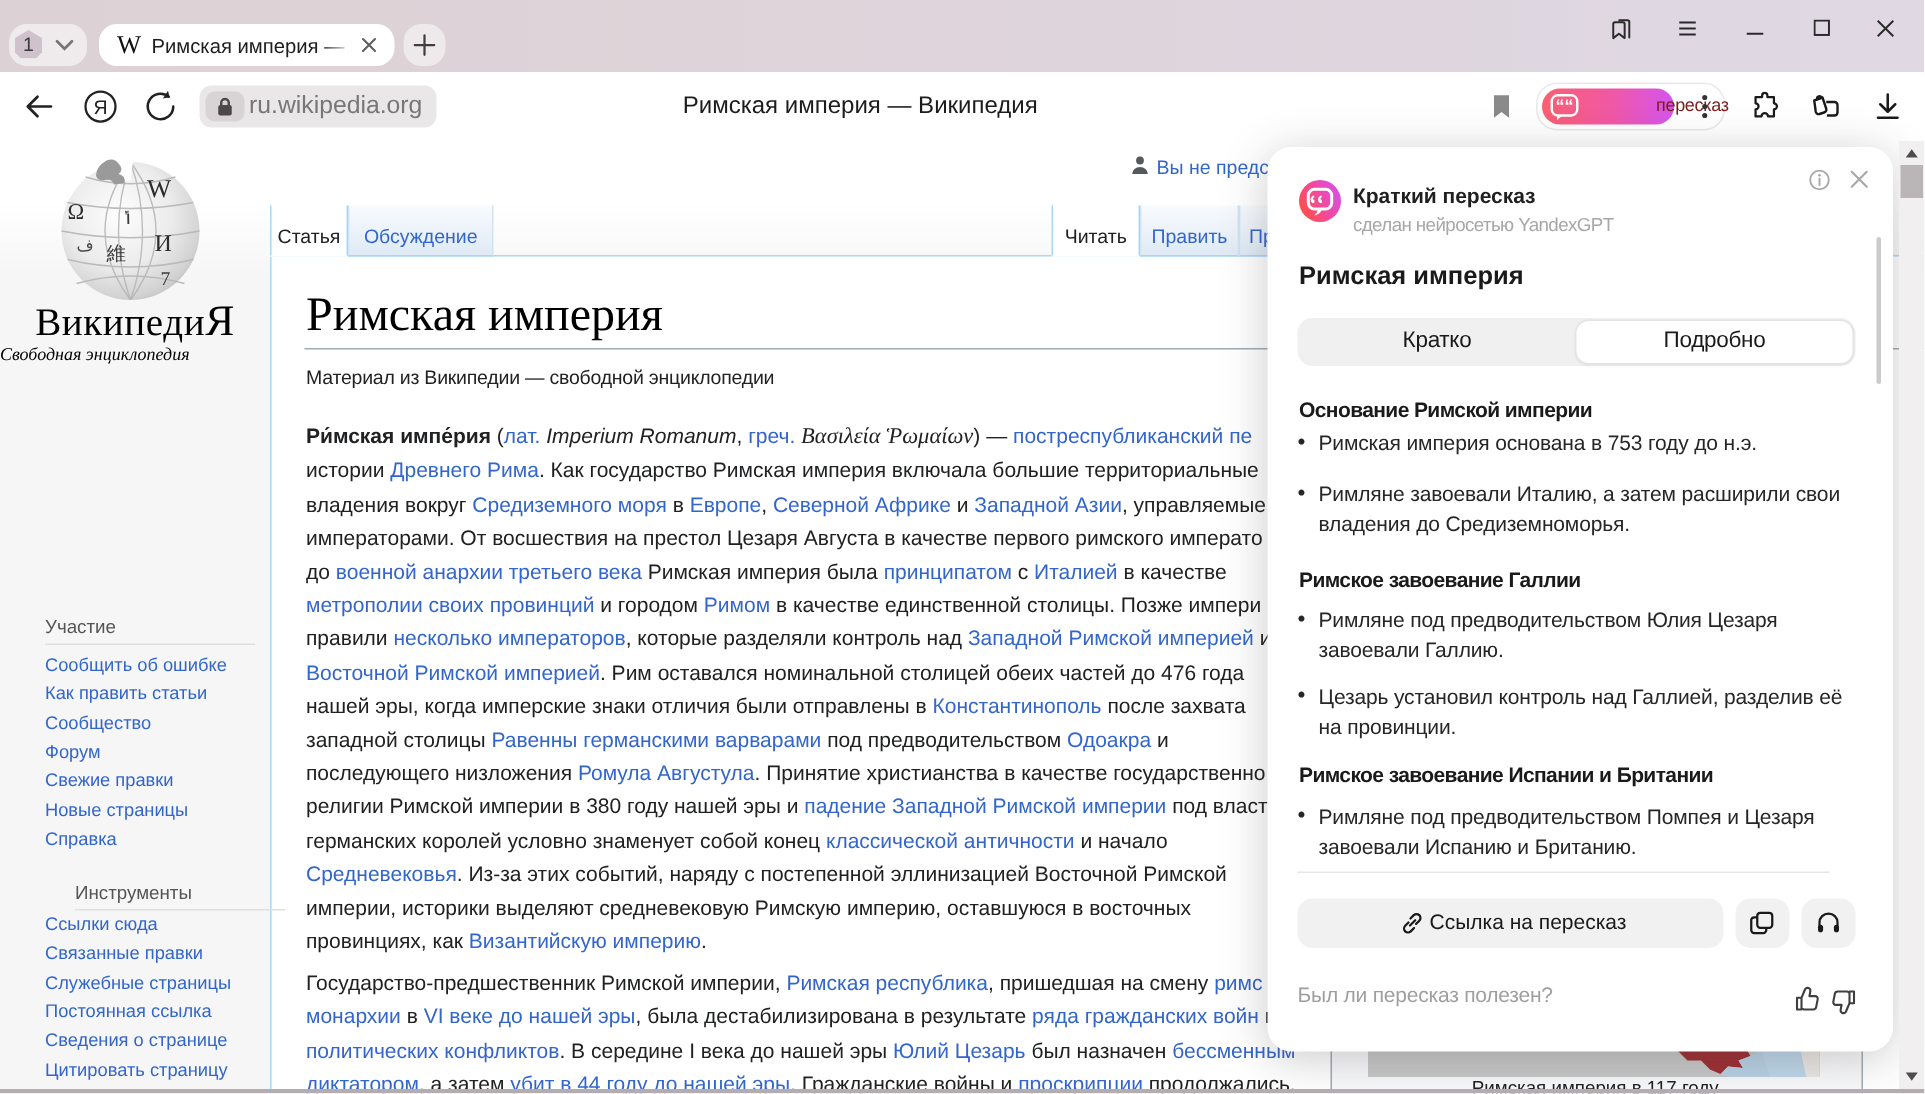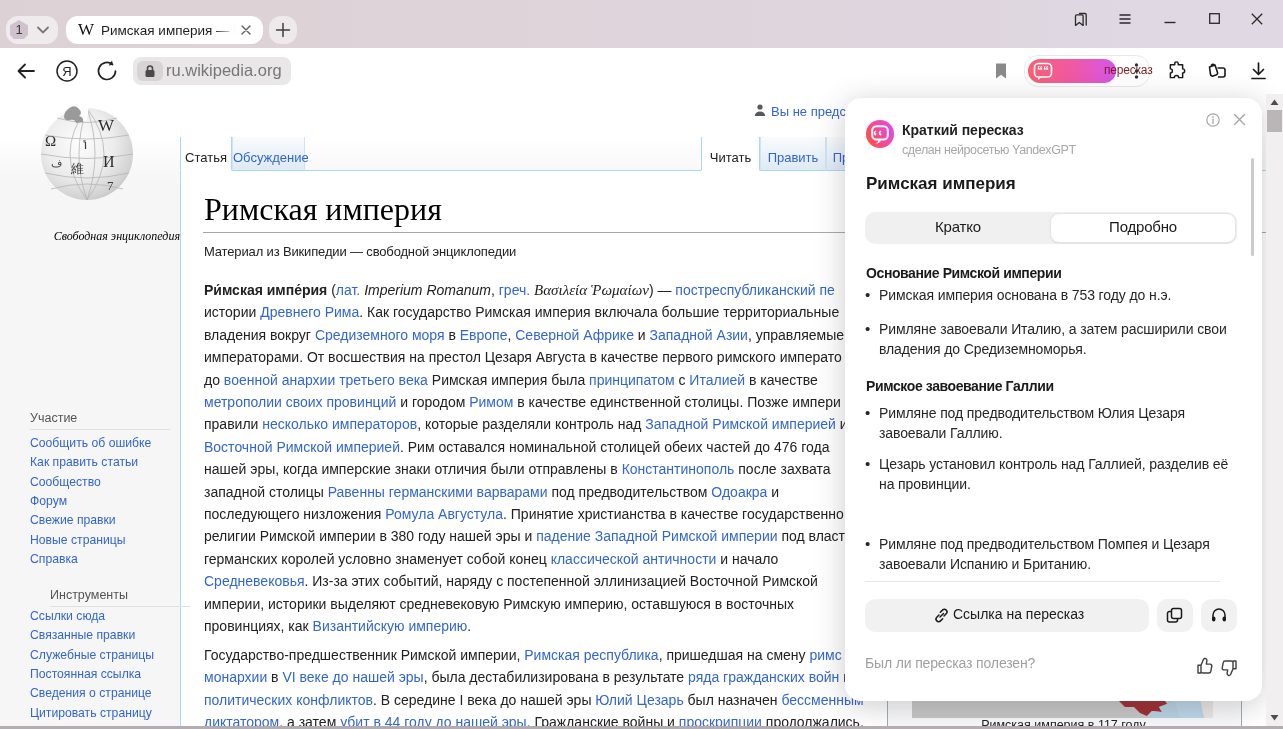--- a/index.html
+++ b/index.html
@@ -109,20 +109,21 @@
       <path d="M20.5 12 a8.5 8.5 0 1 1 -3-6.5" fill="none" stroke="#222" stroke-width="1.7" stroke-linecap="round"></path>
       <path d="M17 1.5 L18 5.8 L13.6 6.6 Z" fill="#222"></path>
     </svg>
   <div class="abs" id="urlchip"></div>
   <div class="abs" id="lockbadge"></div>
   <svg class="abs" style="left:143px;top:65px;" width="14" height="13" viewBox="0 0 14 13">
       <rect x="2.5" y="5" width="9" height="7" rx="1.5" fill="#4c484a"></rect>
       <path d="M4.5 5 V3.5 a2.5 2.5 0 0 1 5 0 V5" fill="none" stroke="#4c484a" stroke-width="1.6"></path>
     </svg>
   <div class="abs" id="urltext">ru.wikipedia.org</div>
+  <div class="abs" id="pagetitle">Римская империя — Википедия</div>
   <svg class="abs" style="left:994px;top:62px;" width="14" height="18" viewBox="0 0 14 18">
       <path d="M2 1.5 h10 v15 l-5-3.8 -5 3.8 Z" fill="#8a8a8a"></path>
     </svg>
   <div class="abs" id="pkwrap"></div>
   <div class="abs" id="pkpill"></div>
   <svg class="abs" style="left:1033px;top:62px;" width="20" height="19" viewBox="0 0 20 19">
       <rect x="1.5" y="1.5" width="17" height="13.5" rx="4" fill="none" stroke="#fff" stroke-width="1.6"></rect>
       <path d="M5 15 v3 l3.5-3" fill="#fff"></path>
       <text x="10" y="12.5" font-size="12" font-weight="bold" text-anchor="middle" fill="#fff" font-family="Liberation Sans">““</text>
     </svg>
@@ -145,21 +146,21 @@
       <path d="M3 17.5 H16" stroke="#1a1a1a" stroke-width="1.7" stroke-linecap="round"></path>
     </svg>
 
   <div class="abs" id="page"></div>
   <div class="abs" id="pagetopgrad"></div>
   <div class="abs" id="content"></div>
   <div class="abs" id="contentborder"></div>
   <div class="abs" id="tabline"></div>
 
   <div class="abs wtab on" style="left:180px;width:52px;">Статья</div>
-  <div class="abs wtab" style="left:232px;width:73px;"><a>Обсуждение</a></div>
+  <div class="abs wtab" style="left:232px;width:97px;"><a>Обсуждение</a></div>
 
   <div class="abs wtab on" style="left:701px;width:59px;">Читать</div>
   <div class="abs wtab" style="left:760px;width:66px;"><a>Править</a></div>
   <div class="abs wtab" style="left:826px;width:88px;"><a>Править код</a></div>
 
   <svg class="abs" style="left:753px;top:103px;" width="14" height="14" viewBox="0 0 14 14">
       <circle cx="7" cy="4" r="2.6" fill="#54595d"></circle>
       <path d="M1.8 13 a5.2 4.6 0 0 1 10.4 0 Z" fill="#54595d"></path>
     </svg>
   <div class="abs" style="left:771px;top:104px;font-size:13px;color:#3366cc;white-space:nowrap;">Вы не представились системе</div>
@@ -188,21 +189,22 @@
     <path d="M30 0 L52 0 L50 15 Q40 19 32 13 Z" fill="#fff"></path>
     <path d="M34 2 q5 -2 8 2 q4 4 0 7 q5 1 4 6 l-7 1 q-1 -4 -6 -3 q-5 1 -6 -3 q0 -6 7 -10 Z" fill="#9a9a9a"></path>
     <text x="61" y="26" font-family="Liberation Serif" font-size="17" fill="#2d2d2d">W</text>
     <text x="8" y="41" font-family="Liberation Serif" font-size="15" fill="#2d2d2d">Ω</text>
     <text x="66" y="62" font-family="Liberation Serif" font-size="16" fill="#2d2d2d">И</text>
     <text x="34" y="68" font-family="Liberation Serif" font-size="13" fill="#3a3a3a">維</text>
     <text x="70" y="85" font-family="Liberation Serif" font-size="13" fill="#3a3a3a">7</text>
     <text x="14" y="62" font-family="Liberation Serif" font-size="11" fill="#4a4a4a">ف</text>
     <text x="45" y="44" font-family="Liberation Serif" font-size="12" fill="#3a3a3a">ݴ</text>
   </svg>
-  <div class="abs" style="left:0px;top:229px;width:180px;text-align:right;font-family:'Liberation Serif',serif;font-style:italic;font-size:12px;color:#010101;">Свободная энциклопедия</div>
+  <div class="abs" style="left:0px;top:198px;width:180px;text-align:center;font-family:'Liberation Serif',serif;font-size:26px;letter-spacing:0.4px;color:#010101;">Википеди<span style="font-size:29px;">Я</span></div>
+  <div class="abs" style="left:0px;top:229px;width:180px;text-align:left;font-family:'Liberation Serif',serif;font-style:italic;font-size:12px;color:#010101;">Свободная энциклопедия</div>
   <div class="abs navhead" style="left:30px;top:411px;width:140px;">Участие</div>
   <div class="abs navlist" style="left:30px;top:434px;">
     <a>Сообщить об ошибке</a><br><a>Как править статьи</a><br><a>Сообщество</a><br><a>Форум</a><br><a>Свежие правки</a><br><a>Новые страницы</a><br><a>Справка</a>
   </div>
   <div class="abs navhead" style="left:30px;top:588px;width:140px;margin-left:20px;">Инструменты</div>
   <div class="abs navlist" style="left:30px;top:607px;">
     <a>Ссылки сюда</a><br><a>Связанные правки</a><br><a>Служебные страницы</a><br><a>Постоянная ссылка</a><br><a>Сведения о странице</a><br><a>Цитировать страницу</a>
   </div>
 
   <div class="abs" id="arttitle">Римская империя</div>
@@ -272,20 +274,21 @@
   <div class="pnl" style="left:865px;top:212px;width:372px;height:32px;background:#f0f0f0;border-radius:10px;"></div>
   <div class="pnl" style="left:1050px;top:213px;width:186px;height:30px;background:#fff;border:1px solid #e3e3e3;box-sizing:border-box;border-radius:9px;box-shadow:0 1px 2px rgba(0,0,0,.06);"></div>
   <div class="pnl" style="left:865px;top:218px;width:186px;text-align:center;font-size:15px;letter-spacing:-0.2px;color:#1a1a1a;">Кратко</div>
   <div class="pnl" style="left:1050px;top:218px;width:186px;text-align:center;font-size:15px;letter-spacing:-0.2px;color:#1a1a1a;">Подробно</div>
   <div class="pnl phead" style="top:264px;">Основание Римской империи</div>
   <div class="pnl pbul" style="top:285px;"><span class="dot">•</span>Римская империя основана в 753 году до н.э.</div>
   <div class="pnl pbul" style="top:319px;"><span class="dot">•</span>Римляне завоевали Италию, а затем расширили свои<br>владения до Средиземноморья.</div>
   <div class="pnl phead" style="top:377px;">Римское завоевание Галлии</div>
   <div class="pnl pbul" style="top:403px;"><span class="dot">•</span>Римляне под предводительством Юлия Цезаря<br>завоевали Галлию.</div>
   <div class="pnl pbul" style="top:454px;"><span class="dot">•</span>Цезарь установил контроль над Галлией, разделив её<br>на провинции.</div>
+  <div class="pnl phead" style="top:507px;">Римское завоевание Испании и Британии</div>
   <div class="pnl pbul" style="top:534px;"><span class="dot">•</span>Римляне под предводительством Помпея и Цезаря<br>завоевали Испанию и Британию.</div>
   <div class="pnl" style="left:865px;top:581px;width:355px;height:1px;background:#e7e7e7;"></div>
   <div class="pnl pbtn" style="left:865px;top:599px;width:284px;"></div>
   <svg class="pnl" style="left:933px;top:607px;" width="17" height="17" viewBox="0 0 17 17">
       <path d="M7 10 L10.5 6.5 M6 8 l-2.2 2.2 a2.6 2.6 0 0 0 3.7 3.7 L9.7 11.7 M7.3 5.3 l2.2-2.2 a2.6 2.6 0 0 1 3.7 3.7 L11 9" fill="none" stroke="#1a1a1a" stroke-width="1.5" stroke-linecap="round"></path>
     </svg>
   <div class="pnl" style="left:953px;top:606px;font-size:14px;color:#1a1a1a;">Ссылка на пересказ</div>
   <div class="pnl pbtn" style="left:1157px;top:599px;width:36px;"></div>
   <svg class="pnl" style="left:1166px;top:607px;" width="17" height="17" viewBox="0 0 17 17">
       <rect x="5.5" y="1.5" width="10" height="10" rx="2" fill="none" stroke="#1a1a1a" stroke-width="1.5"></rect>

